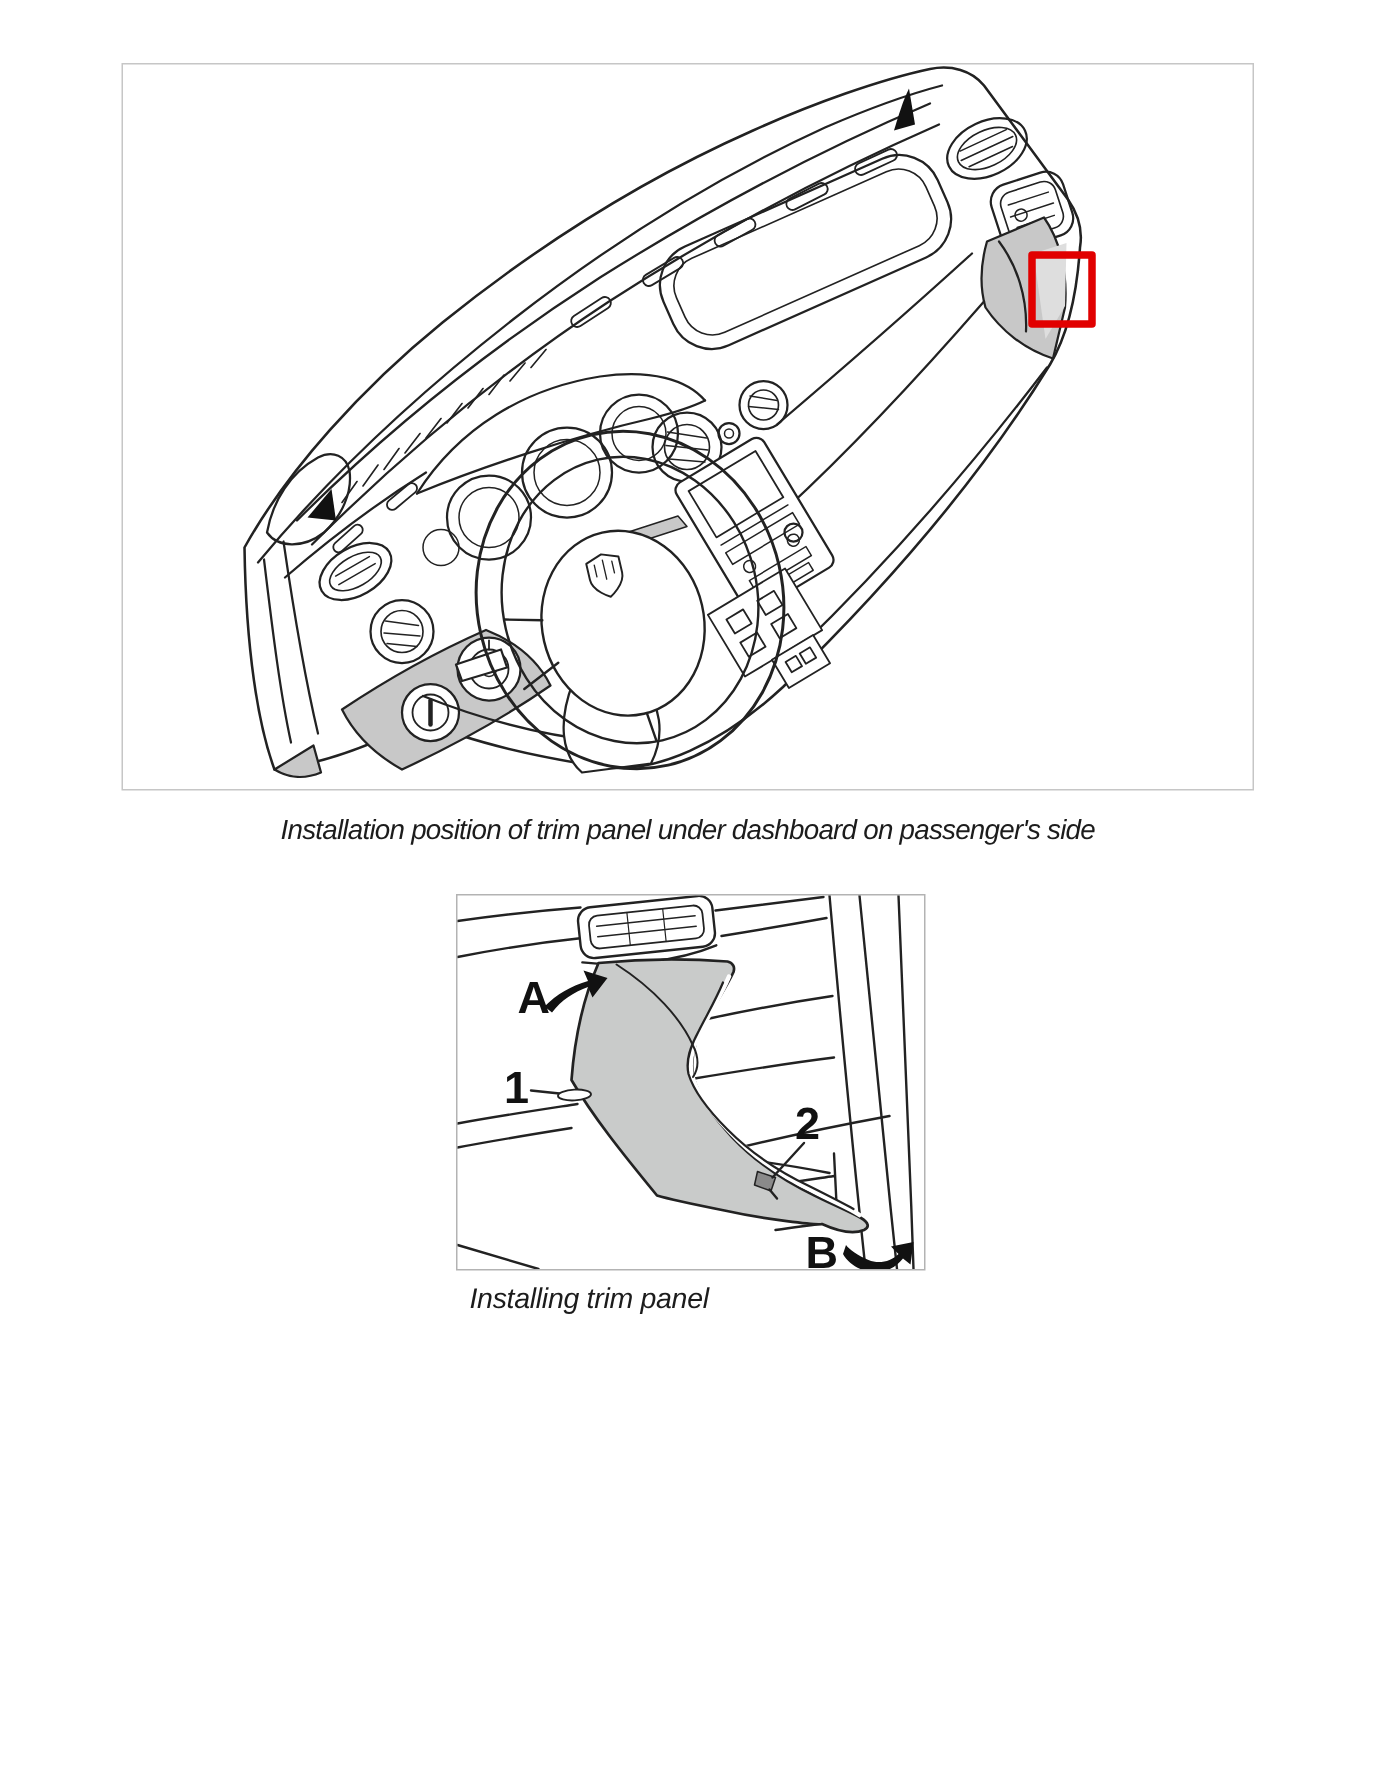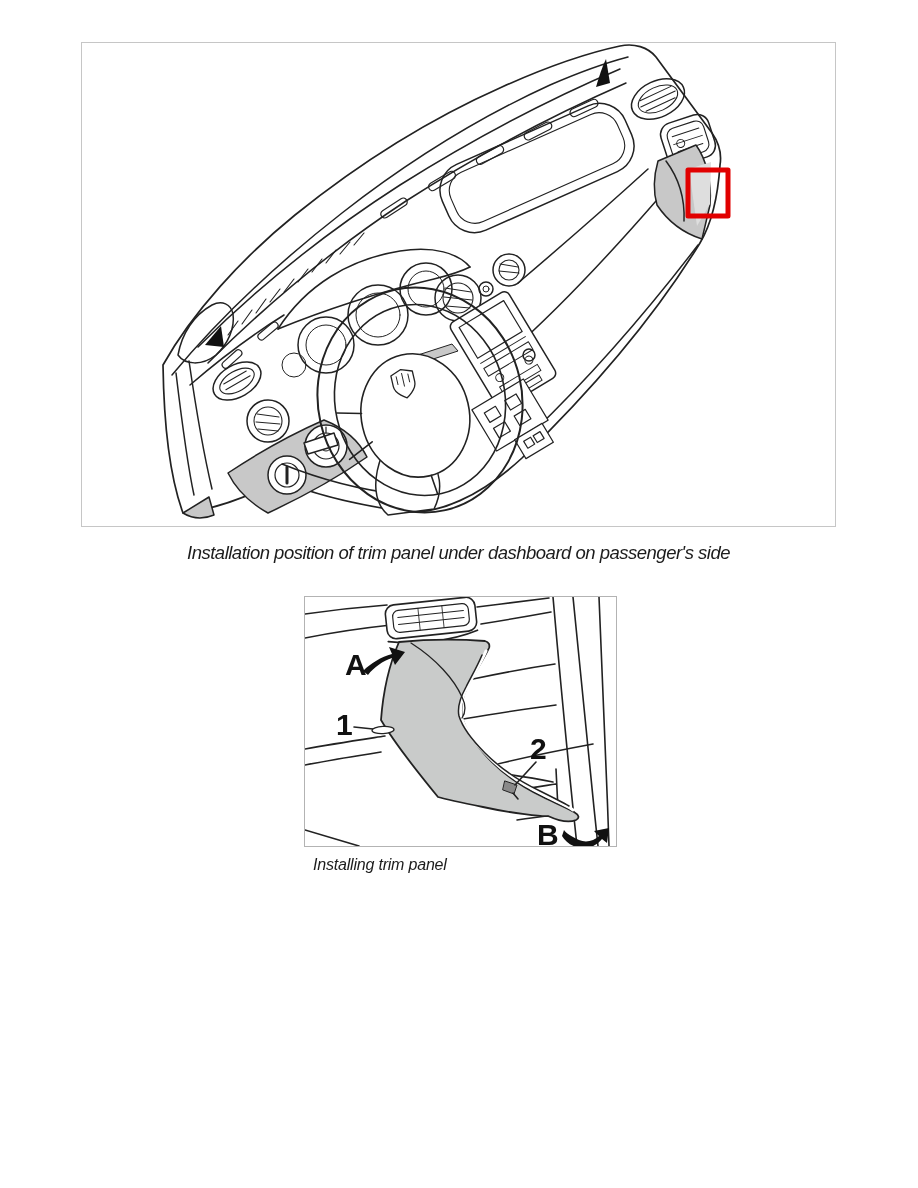--- a/index.html
+++ b/index.html
@@ -3,21 +3,21 @@
 <meta charset="utf-8">
 <style>
   html,body{margin:0;padding:0;background:#ffffff;}
   .page{position:relative;width:918px;height:1188px;background:#ffffff;overflow:hidden;
         font-family:"Liberation Sans",sans-serif;color:#1b1b1b;border-radius:23px;}
   .figframe{position:absolute;background:#ffffff;}
   .figframe.f1{left:81px;top:42px;width:753px;height:483px;border:1px solid #c6c6c6;}
   .figframe.f2{left:304px;top:596px;width:311px;height:249px;border:1px solid #b3b3b3;}
   .caption{position:absolute;font-style:italic;color:#1c1c1c;white-space:nowrap;}
   .caption.c1{left:81px;top:542px;width:755px;text-align:center;font-size:18.5px;letter-spacing:-0.5px;}
-  .caption.c2{left:313px;top:856px;font-size:16px;letter-spacing:-0.2px;}
+  .caption.c2{left:313px;top:856px;font-size:19px;letter-spacing:-0.2px;}
   svg{display:block;}
   svg text{font-family:"Liberation Sans",sans-serif;font-weight:bold;fill:#111;}
 </style>
 </head>
 <body>
 
 <div class="page">
 
   <div class="figframe f1">
     <svg width="753" height="483" viewBox="0 0 753 483">

